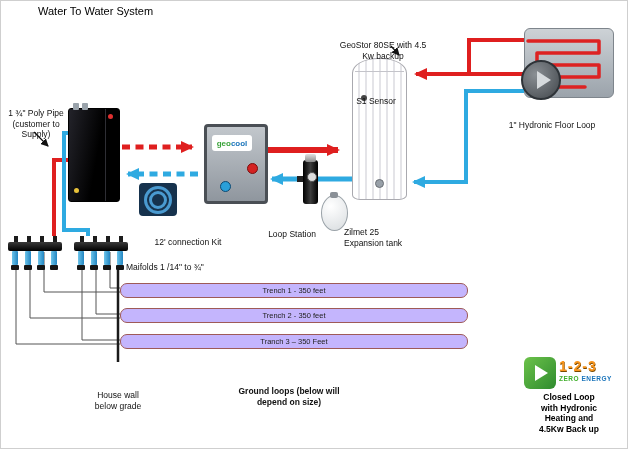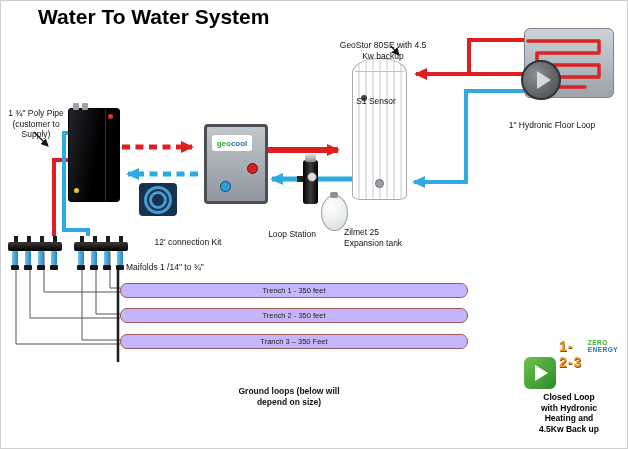--- a/index.html
+++ b/index.html
@@ -9,21 +9,21 @@
     box-shadow:inset 0 0 0 1px #cfcfcf;
   }
   #pipes{position:absolute;left:0;top:0;z-index:1;}
   .comp{position:absolute;z-index:2;}
   .lbl{
     position:absolute;z-index:3;font-size:8.5px;line-height:1.25;color:#111;
     white-space:pre-line;text-align:center;margin-top:16px;
   }
   .lbl.left{text-align:left;}
   .lbl.bold{font-weight:bold;}
-  #title{position:absolute;left:38px;top:5px;z-index:3;font-size:21px;font-weight:bold;color:#000;}
+  #title{position:absolute;left:38px;top:5px;z-index:3;font-size:11px;font-weight:normal;color:#000;}
 
   
   .heatpump{left:68px;top:108px;width:50px;height:92px;background:linear-gradient(100deg,#23232a,#000 55%);border:1px solid #000;border-radius:3px;}
   .hp-led{position:absolute;right:6px;top:5px;width:5px;height:5px;background:#e03030;border-radius:50%;}
   .hp-seam{position:absolute;right:13px;top:0;bottom:0;width:1px;background:#2e2e34;}
   .hp-fit{position:absolute;top:-6px;width:6px;height:7px;background:#9aa3ab;border-radius:1px;}
   .hp-dot{position:absolute;left:5px;bottom:8px;width:5px;height:5px;background:#e8c23a;border-radius:50%;}
 
   
   .geocool{left:204px;top:112px;width:58px;height:74px;background:linear-gradient(180deg,#c2c7cc,#8f969e);border:3px solid #4a4f55;border-radius:4px;margin-top:12px;}
@@ -68,21 +68,21 @@
   .mf-stub{position:absolute;top:0;width:4px;height:7px;background:#1c1c1c;}
   .mf-fit{position:absolute;top:15px;width:6px;height:14px;background:linear-gradient(90deg,#6cc4ea,#2386c2);border-radius:1px;}
   .mf-fit:after{content:"";position:absolute;left:-1px;bottom:-5px;width:8px;height:5px;background:#151515;border-radius:1px;}
 
   
   .trench{position:absolute;left:120px;width:346px;height:13px;background:#c4b5fd;border:1px solid #9e5a58;border-radius:7px;z-index:2;display:flex;align-items:center;justify-content:center;font-size:7.5px;color:#222;}
 
   
   .logo-sq{left:524px;top:357px;width:32px;height:32px;background:linear-gradient(135deg,#6cc24a,#2e8b2e);border-radius:6px;display:flex;align-items:center;justify-content:center;}
   .logo-tri{width:0;height:0;border-left:13px solid #fff;border-top:8px solid transparent;border-bottom:8px solid transparent;margin-left:3px;}
-  .logo-text{position:absolute;left:559px;top:338px;z-index:3;display:flex;align-items:flex-start;}
+  .logo-text{position:absolute;left:559px;top:358px;z-index:3;display:flex;flex-direction:column;align-items:flex-start;text-align:center;}
   .logo-numbers{font-size:14px;font-weight:bold;color:#f7941d;text-shadow:0.5px 0.5px 0 #7a4a00;letter-spacing:1px;}
   .logo-sub{font-size:6.5px;font-weight:bold;letter-spacing:0.5px;margin-top:1px;}
   .logo-sub .z{color:#3fae2a;}
   .logo-sub .e{color:#1b75bb;}
   .caption{position:absolute;left:514px;top:392px;width:110px;z-index:3;text-align:center;font-weight:bold;font-size:8.5px;line-height:1.25;white-space:pre-line;color:#000;}
 </style>
 </head>
 <body>
 
 <div id="stage">
@@ -227,16 +227,18 @@
   <div class="lbl" style="left:346px;top:80px;width:60px">S1 Sensor</div>
   <div class="lbl" style="left:488px;top:104px;width:128px">1" Hydronic Floor Loop</div>
   <div class="lbl" style="left:0px;top:92px;width:72px">1 ¾" Poly Pipe
 (customer to
 Supply)</div>
   <div class="lbl" style="left:138px;top:221px;width:100px">12' connection Kit</div>
   <div class="lbl" style="left:258px;top:213px;width:68px">Loop Station</div>
   <div class="lbl left" style="left:344px;top:211px;width:80px">Zilmet 25
 Expansion tank</div>
   <div class="lbl left" style="left:126px;top:246px;width:140px">Maifolds 1 /14" to ¾"</div>
+  <div class="lbl" style="left:82px;top:374px;width:72px">House wall
+below grade</div>
   <div class="lbl bold" style="left:208px;top:370px;width:162px">Ground loops (below will
 depend on size)</div>
 
 </div>
 
 </body></html>

